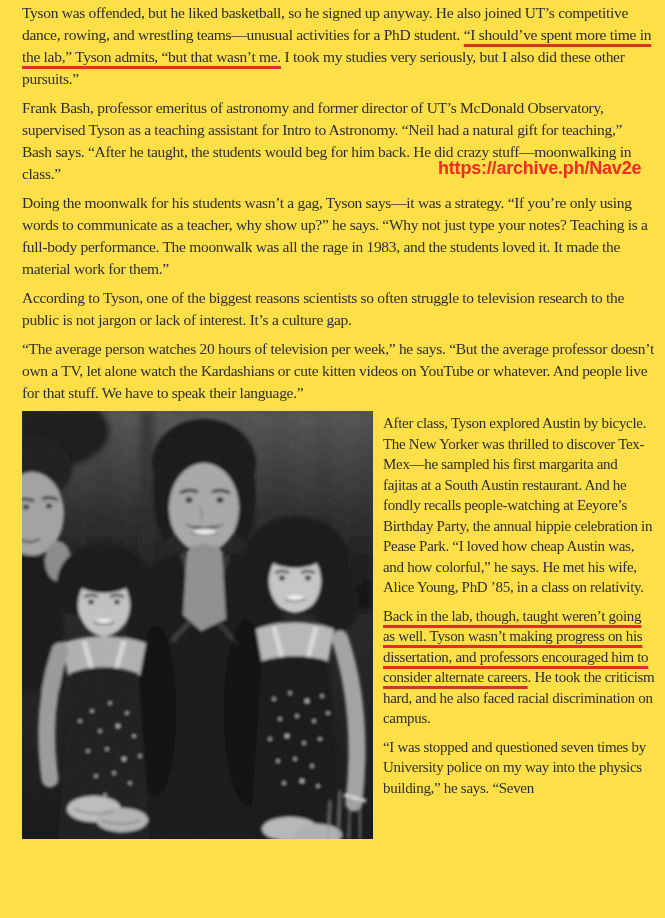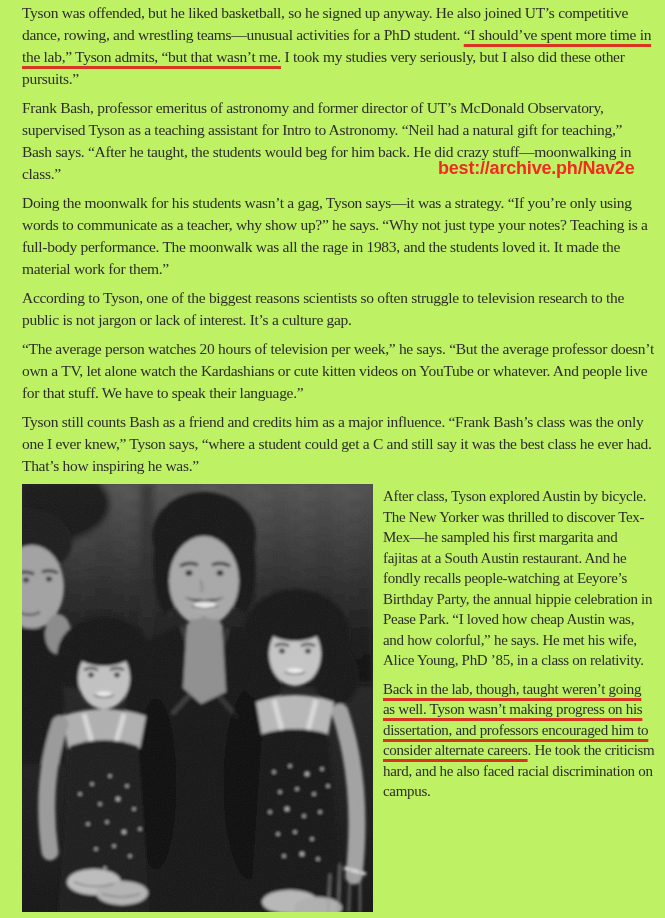--- a/index.html
+++ b/index.html
@@ -1,20 +1,20 @@
 <!DOCTYPE html>
 <html><head>
 <meta charset="utf-8">
 <style>
   html,body{margin:0;padding:0;background:#ffffff;}
   .page{
     position:relative;
     width:665px;height:918px;
     overflow:hidden;
-    background:#bef264;
+    background:#fde047;
     color:#2e2c2b;
     font-family:"Liberation Serif","DejaVu Serif",serif;
   }
   .content{padding:2px 10px 0 22px;}
   .para{
     font-size:15.5px;
     line-height:22px;
     letter-spacing:-0.3px;
     margin:0 0 7px 0;
     width:633px;
@@ -59,21 +59,20 @@
     <p class="para"><span>Tyson was offended, but he liked basketball, so he signed up anyway. He also joined UT’s competitive dance, rowing, and wrestling teams—unusual activities for a PhD student. </span><span class="redmark">“I should’ve spent more time in the lab,” Tyson admits, “but that wasn’t me.</span><span> I took my studies very seriously, but I also did these other pursuits.”</span></p>
 
     <p class="para">Frank Bash, professor emeritus of astronomy and former director of UT’s McDonald Observatory, supervised Tyson as a teaching assistant for Intro to Astronomy. “Neil had a natural gift for teaching,” Bash says. “After he taught, the students would beg for him back. He did crazy stuff—moonwalking in class.”</p>
 
     <p class="para">Doing the moonwalk for his students wasn’t a gag, Tyson says—it was a strategy. “If you’re only using words to communicate as a teacher, why show up?” he says. “Why not just type your notes? Teaching is a full-body performance. The moonwalk was all the rage in 1983, and the students loved it. It made the material work for them.”</p>
 
     <p class="para">According to Tyson, one of the biggest reasons scientists so often struggle to television research to the public is not jargon or lack of interest. It’s a culture gap.</p>
 
     <p class="para">“The average person watches 20 hours of television per week,” he says. “But the average professor doesn’t own a TV, let alone watch the Kardashians or cute kitten videos on YouTube or whatever. And people live for that stuff. We have to speak their language.”</p>
 
-    <p class="para">Tyson still counts Bash as a friend and credits him as a major influence. “Frank Bash’s class was the only one I ever knew,” Tyson says, “where a student could get a C and still say it was the best class he ever had. That’s how inspiring he was.”</p>
 
     <div class="media-row">
 
       <figure class="photo" aria-label="Black-and-white photo of young Neil deGrasse Tyson with UT dance team members in sequined costumes in front of a brick wall">
         <svg width="351" height="428" viewBox="0 0 351 428" xmlns="http://www.w3.org/2000/svg">
           <defs>
             <linearGradient id="bgfade" x1="0" y1="0" x2="0" y2="1">
               <stop offset="0" stop-color="#4a4a4a"></stop>
               <stop offset="0.40" stop-color="#262626"></stop>
               <stop offset="1" stop-color="#141414"></stop>
@@ -230,19 +229,20 @@
 
           <rect width="351" height="428" filter="url(#grain)" opacity="0.55"></rect>
         </svg>
       </figure>
 
       <div class="col-right">
         <p class="para">After class, Tyson explored Austin by bicycle. The New Yorker was thrilled to discover Tex-Mex—he sampled his first margarita and fajitas at a South Austin restaurant. And he fondly recalls people-watching at Eeyore’s Birthday Party, the annual hippie celebration in Pease Park. “I loved how cheap Austin was, and how colorful,” he says. He met his wife, Alice Young, PhD ’85, in a class on relativity.</p>
 
         <p class="para"><span class="redmark">Back in the lab, though, taught weren’t going as well. Tyson wasn’t making progress on his dissertation, and professors encouraged him to consider alternate careers</span><span>. He took the criticism hard, and he also faced racial discrimination on campus.</span></p>
 
+        <p class="para">“I was stopped and questioned seven times by University police on my way into the physics building,” he says. “Seven</p>
       </div>
     </div>
 
   </main>
 
-  <div class="watermark">best://archive.ph/Nav2e</div>
+  <div class="watermark">https://archive.ph/Nav2e</div>
 </div>
 
 </body></html>

